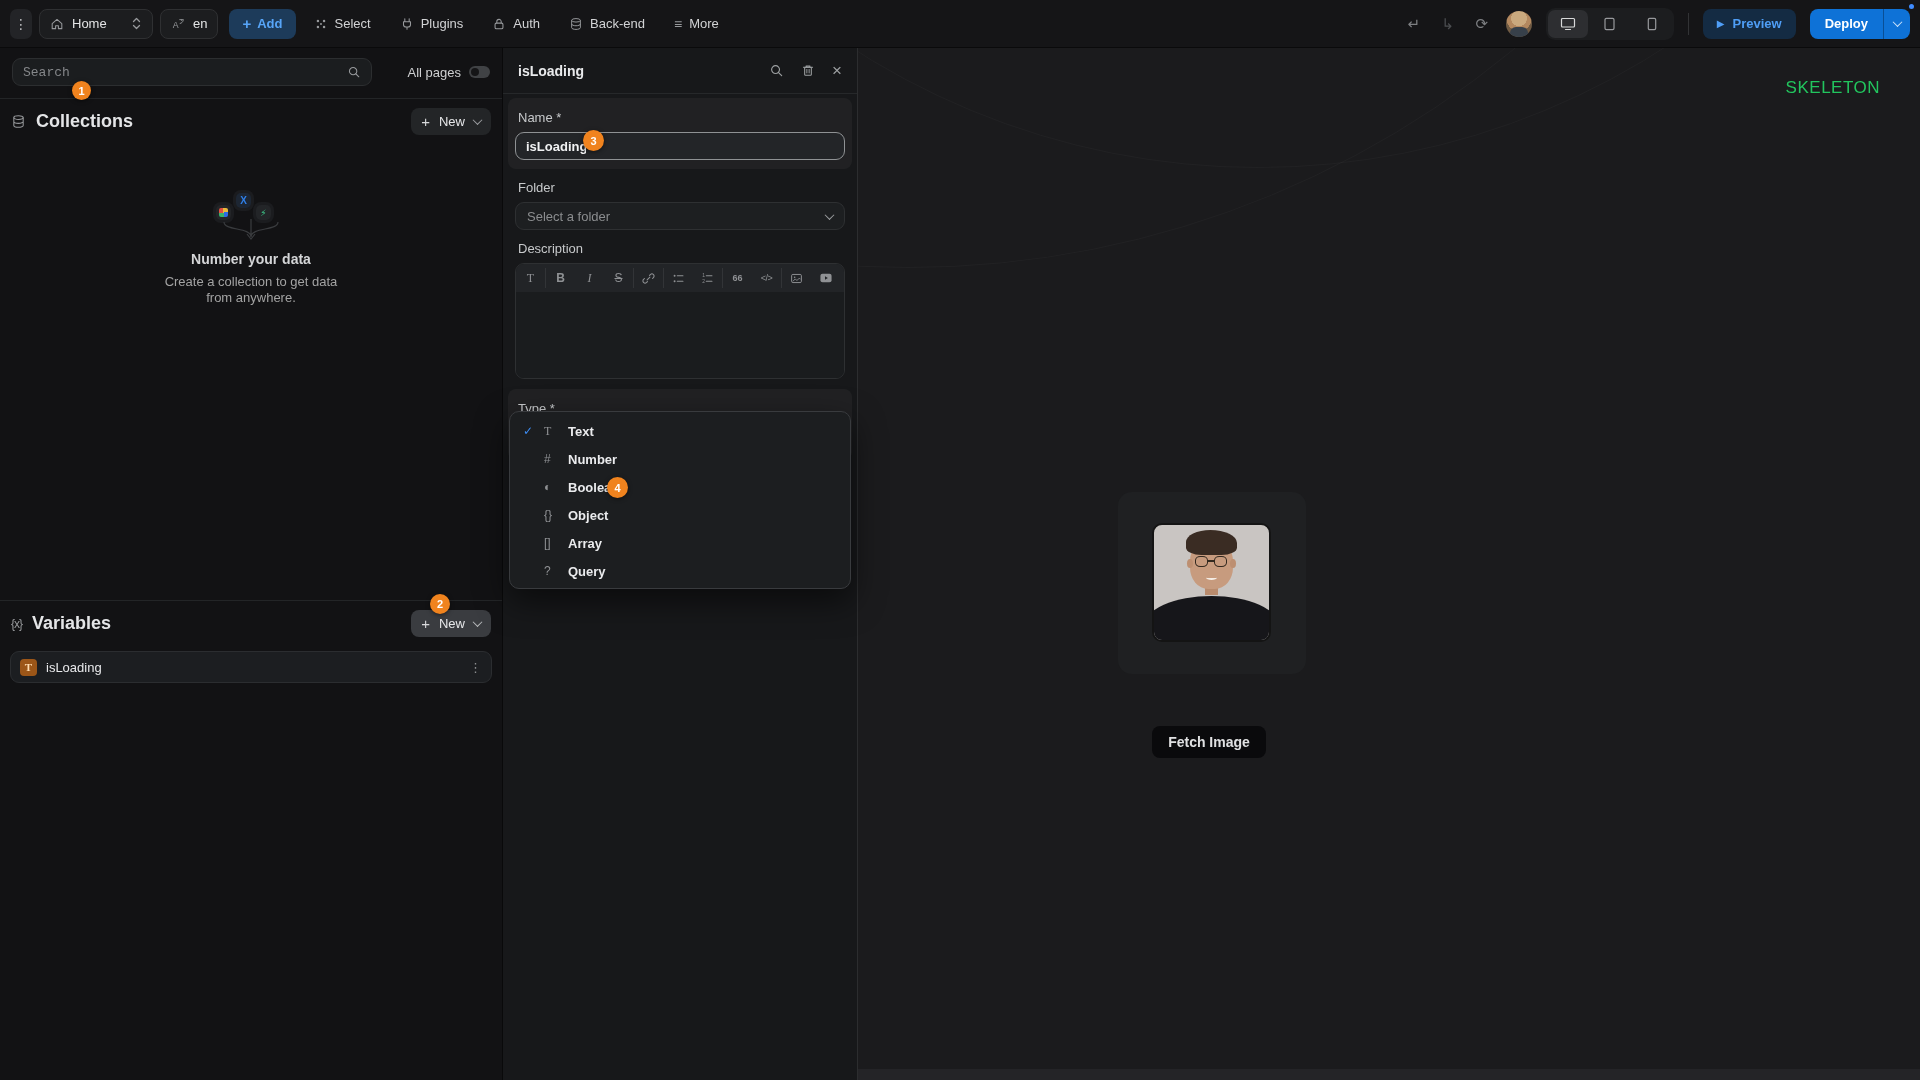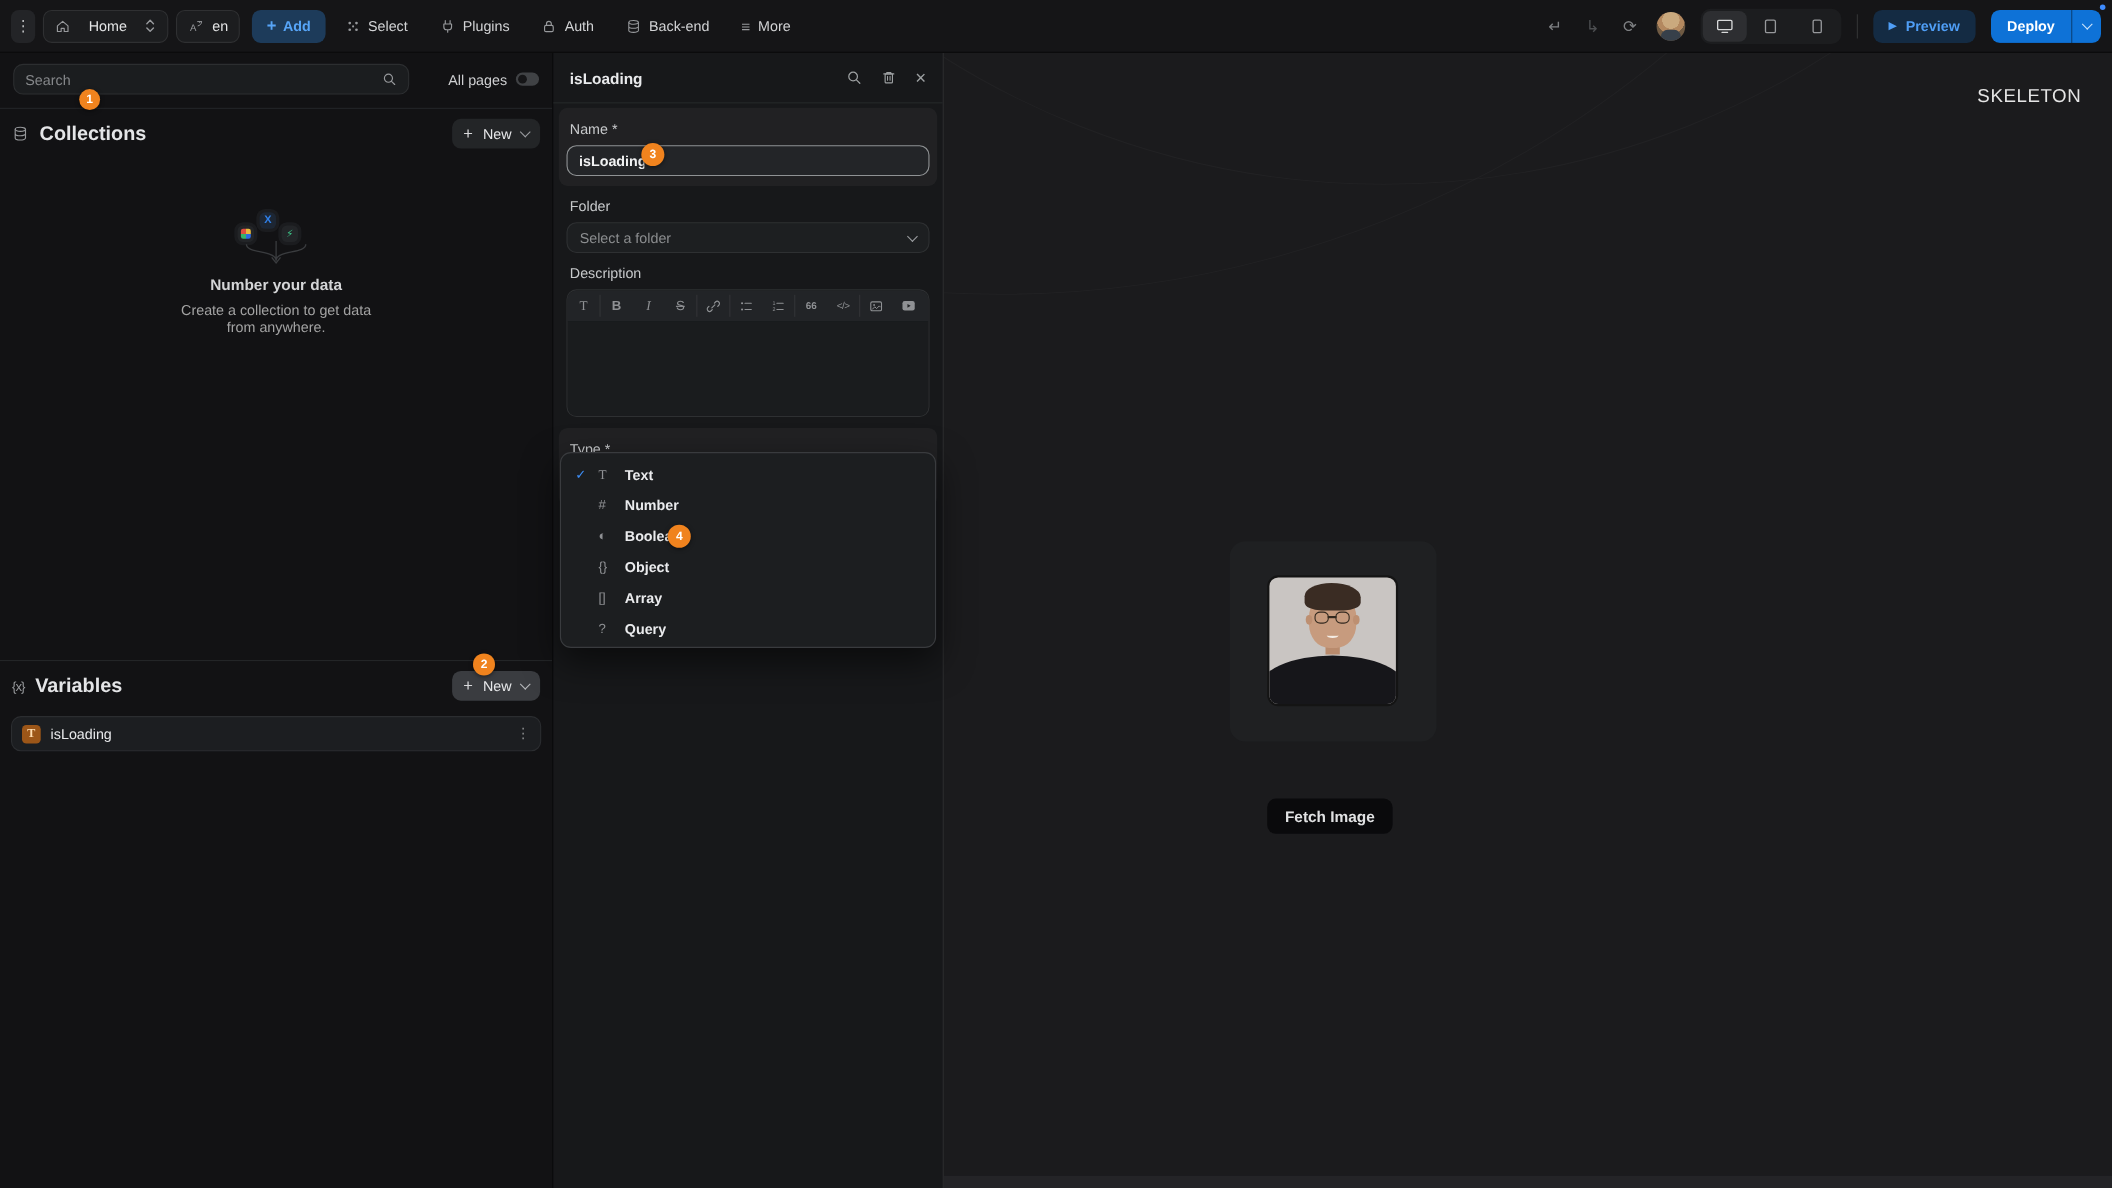--- a/index.html
+++ b/index.html
@@ -7,21 +7,21 @@
     font-family:"Liberation Sans","DejaVu Sans",sans-serif; color:#d6d7d8; }
   svg { display:block; }
 
   
   .topbar { position:absolute; left:0; top:0; width:1920px; height:48px; background:#151517;
     display:flex; align-items:center; padding:0 10px; gap:7px; z-index:20; border-bottom:1px solid #0a0a0b; }
   .tb-menu { width:22px; height:30px; background:#232427; border-radius:7px; color:#b9babc;
     display:flex; align-items:center; justify-content:center; font-size:14px; }
   .tb-select { height:30px; background:#1c1d1f; border:1px solid #2f3032; border-radius:8px;
     display:flex; align-items:center; gap:8px; padding:0 10px; color:#e3e4e5; font-size:13px; }
-  .tb-select .lbl { min-width:52px;text-align:center; }
+  .tb-select .lbl { min-width:52px; }
   .ic { color:#97999c; }
   .tb-add { height:30px; background:#1d3b5a; border-radius:8px; display:flex; align-items:center;
     gap:6px; padding:0 13px; color:#57a5f8; font-size:13px; font-weight:700; margin-left:4px; }
   .tb-nav { height:30px; display:flex; align-items:center; gap:7px; padding:0 11px;
     color:#d2d3d5; font-size:13px; }
   .tb-right { margin-left:auto; display:flex; align-items:center; gap:14px; }
   .tb-iconbtn { color:#7d7f82; font-size:15px; width:20px; text-align:center; }
   .tb-iconbtn.dim { color:#4c4e51; }
   .avatar { width:26px; height:26px; border-radius:50%; overflow:hidden; position:relative;
     background:radial-gradient(circle at 50% 28%, #caa97e 0 34%, #b3885f 35% 55%, #6f5a43 56%); }
@@ -45,21 +45,21 @@
   
   .left-panel { position:absolute; left:0; top:48px; width:502px; bottom:0; background:#121214; }
   .tabs-row { height:36px; display:flex; align-items:center; padding:0 12px; gap:2px; }
   .tab { padding:6px 11px; font-size:13px; color:#95969a; border-radius:6px; }
   .tab.active { background:#28292c; color:#fff; font-weight:700; }
   .tabs-icons { margin-left:auto; display:flex; gap:15px; align-items:center; color:#8b8d8f; }
   .search-row { display:flex; align-items:center; gap:14px; padding:10px 12px 12px; }
   .search-box { flex:0 0 360px; height:28px; background:#1b1d1f; border:1px solid #2c2e30; border-radius:9px;
     display:flex; align-items:center; padding:0 10px; }
   .search-box input { flex:1; background:transparent; border:0; outline:0; color:#3b82f6; font-size:13px;
-    font-family:Liberation Sans, sans-serif; }
+    font-family:Liberation Mono, monospace; }
   .search-box input::placeholder { color:#85878a; }
   .allpages { display:flex; align-items:center; gap:8px; font-size:13px; color:#cfd0d2; margin-left:auto; }
   .toggle { width:21px; height:12px; border-radius:7px; background:#404245; position:relative; }
   .toggle::after { content:""; position:absolute; left:2px; top:2px; width:8px; height:8px; border-radius:50%; background:#151517; }
   .lp-div { border-top:1px solid #232527; }
   .sec-head { display:flex; align-items:center; gap:10px; padding:9px 11px; }
   .sec-head .t { font-size:18px; font-weight:700; color:#e4e5e7; }
   .btn-new { margin-left:auto; height:27px; background:#232527; border-radius:8px; display:flex;
     align-items:center; gap:9px; padding:0 10px; font-size:13px; color:#e6e7e9; }
   .btn-new .plus { font-size:15px; color:#d8d9db; margin-top:-1px; }
@@ -123,22 +123,22 @@
 
   .seg { width:166px; height:26px; border:1px solid #2e3032; border-radius:9px; display:flex; overflow:hidden; }
   .seg .s { flex:1; display:flex; align-items:center; justify-content:center; font-size:13px; color:#75777a; }
   .seg .s.on { background:#2c2e31; color:#eceded; font-weight:700; border-radius:8px; box-shadow:inset 0 0 0 1px #45474a; }
 
   
   .canvas { position:absolute; left:858px; top:48px; right:0; bottom:0; background:#1b1b1d; overflow:hidden; }
   .curve { position:absolute; border-radius:50%; border:1px solid rgba(255,255,255,.028); }
   .c1 { width:1500px; height:1500px; left:-350px; top:-1380px; }
   .c2 { width:1900px; height:1900px; left:-900px; top:-1680px; }
-  .page-title { position:absolute; top:30px; right:28px; font-size:17px; letter-spacing:.5px;
-    color:#e5e5e5; font-weight:500; }
+  .page-title { position:absolute; top:30px; right:40px; font-size:17px; letter-spacing:.5px;
+    color:#22c55e; font-weight:500; }
   .img-card { position:absolute; left:260px; top:444px; width:188px; height:182px; background:#1f2022; border-radius:14px; }
   .photo { position:absolute; left:34px; top:31px; width:119px; height:119px; border-radius:10px;
     background:#c9c5c2; border:2px solid #141414; overflow:hidden; }
   .p-shirt { position:absolute; left:-10px; right:-10px; bottom:-16px; height:60px; background:#16161a; border-radius:50% 50% 0 0; }
   .p-neck { position:absolute; left:51px; top:56px; width:13px; height:14px; background:#b98b6d; }
   .p-head { position:absolute; left:36px; top:13px; width:43px; height:51px; background:#c79b7e; border-radius:46% 46% 42% 42%; }
   .p-hair { position:absolute; left:32px; top:5px; width:51px; height:25px; background:#3a2c23; border-radius:55% 60% 35% 35%; }
   .p-ear-l,.p-ear-r { position:absolute; top:34px; width:6px; height:9px; background:#bd8f71; border-radius:50%; }
   .p-ear-l { left:33px; } .p-ear-r { left:76px; }
   .p-gl { position:absolute; top:31px; width:13px; height:11px; border:1.5px solid #33291f; border-radius:40%; }

